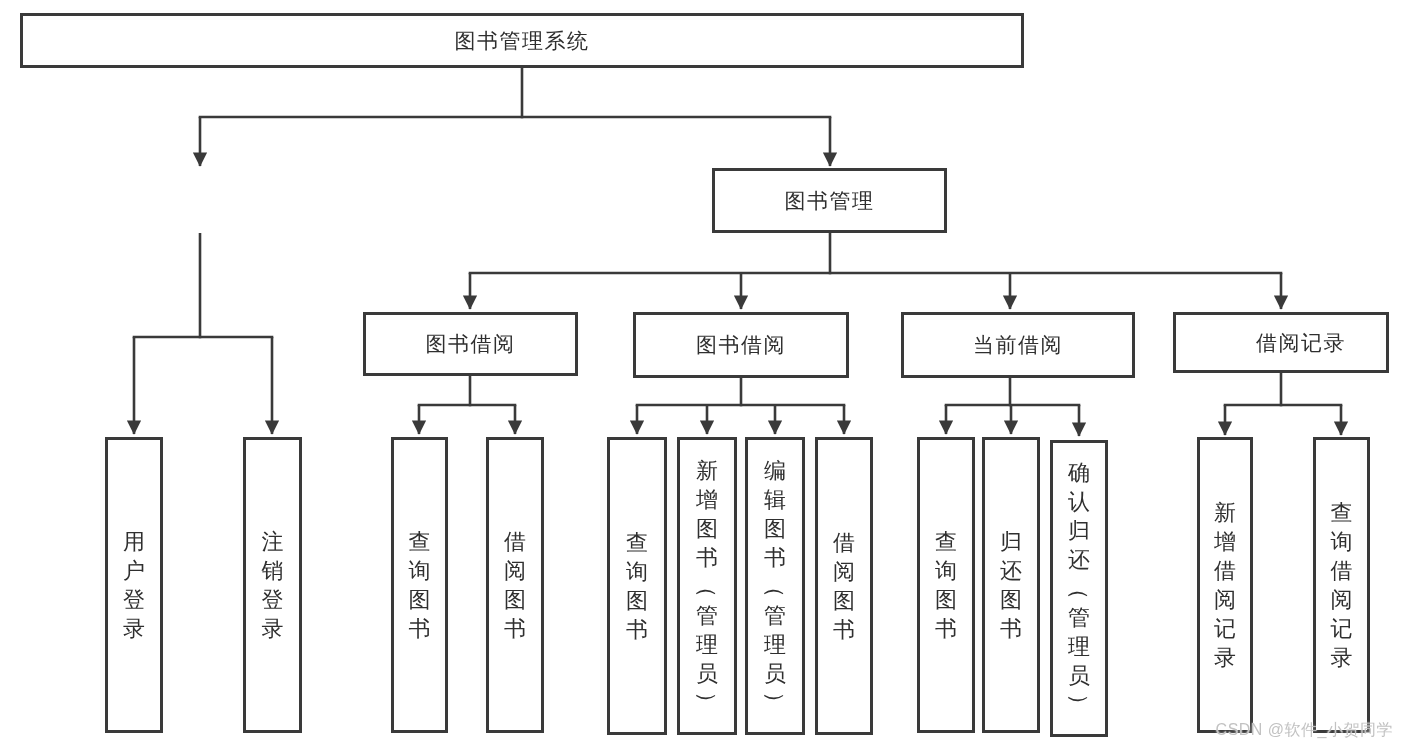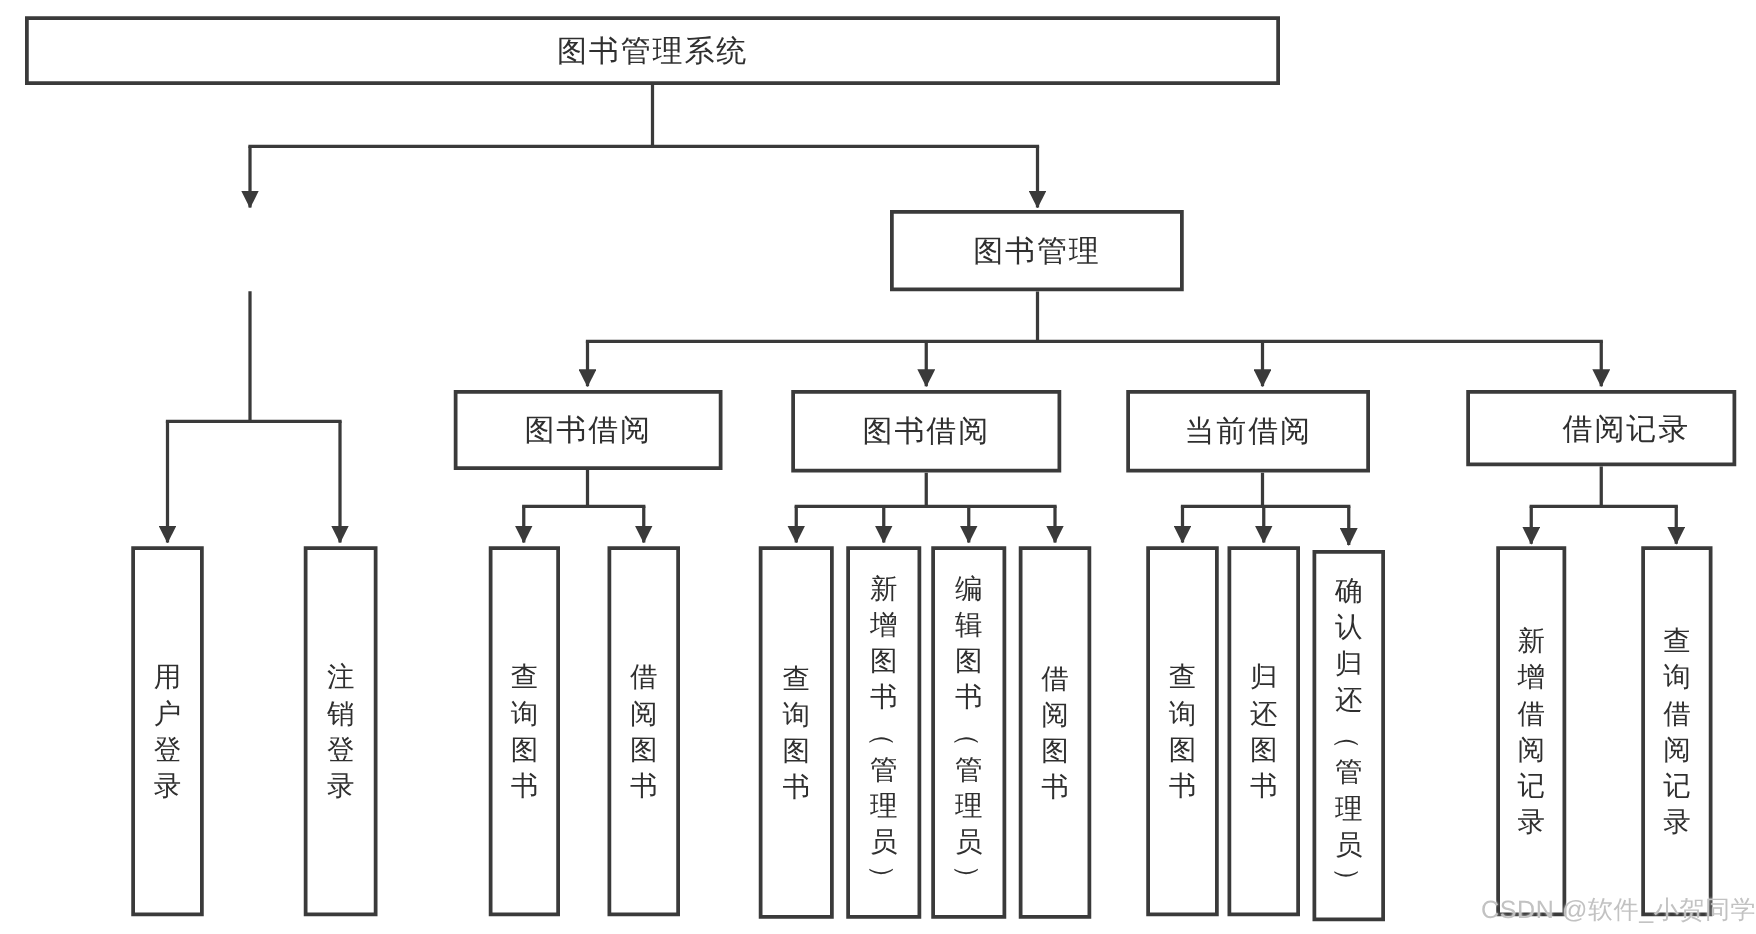--- a/index.html
+++ b/index.html
@@ -12,28 +12,28 @@
   svg.conn{position:absolute;left:0;top:0;width:1405px;height:747px;}
   svg.conn line{stroke:var(--line,#3a3a3a);stroke-width:2.6;}
   svg.conn marker path{fill:var(--line,#3a3a3a);}
   .box{
     position:absolute;box-sizing:border-box;
     border:3px solid var(--line,#3a3a3a);
     background:#ffffff;
     display:flex;align-items:center;justify-content:center;
     color:var(--text,#2f2f2f);
   }
-  .hbox{font-size:24px;letter-spacing:1.5px;}
+  .hbox{font-size:21px;letter-spacing:1.5px;}
   .vbox{padding:2px 0;}
   .vlabel{display:flex;flex-direction:column;align-items:center;}
   .vchar{font-size:22px;line-height:29px;height:29px;text-align:center;display:block;}
   .vchar.rot{transform:rotate(90deg);}
   .watermark{
-    position:absolute;right:0;bottom:6px;
-    font-size:20px;letter-spacing:0.5px;
+    position:absolute;right:12px;bottom:6px;
+    font-size:16px;letter-spacing:0.5px;
     color:var(--watermark,#c2c2c2);
     text-shadow:0 0 2px #ffffff;
     white-space:nowrap;
   }
 </style>
 </head>
 <body>
 
 <div class="canvas">
 
@@ -92,21 +92,21 @@
   <div class="box hbox" style="left:712px;top:168px;width:235px;height:65px;">
     <span>图书管理</span>
   </div>
 
   <div class="box hbox" style="left:363px;top:312px;width:215px;height:64px;">
     <span>图书借阅</span>
   </div>
   <div class="box hbox" style="left:633px;top:312px;width:216px;height:66px;">
     <span>图书借阅</span>
   </div>
-  <div class="box hbox" style="left:901px;top:312px;width:195px;height:66px;">
+  <div class="box hbox" style="left:901px;top:312px;width:234px;height:66px;">
     <span>当前借阅</span>
   </div>
   <div class="box hbox" style="left:1173px;top:312px;width:216px;height:61px;padding-left:40px;">
     <span>借阅记录</span>
   </div>
 
   <div class="box vbox" style="left:105px;top:437px;width:58px;height:296px;">
     <span class="vlabel">
         <span class="vchar">用</span>
         <span class="vchar">户</span>

